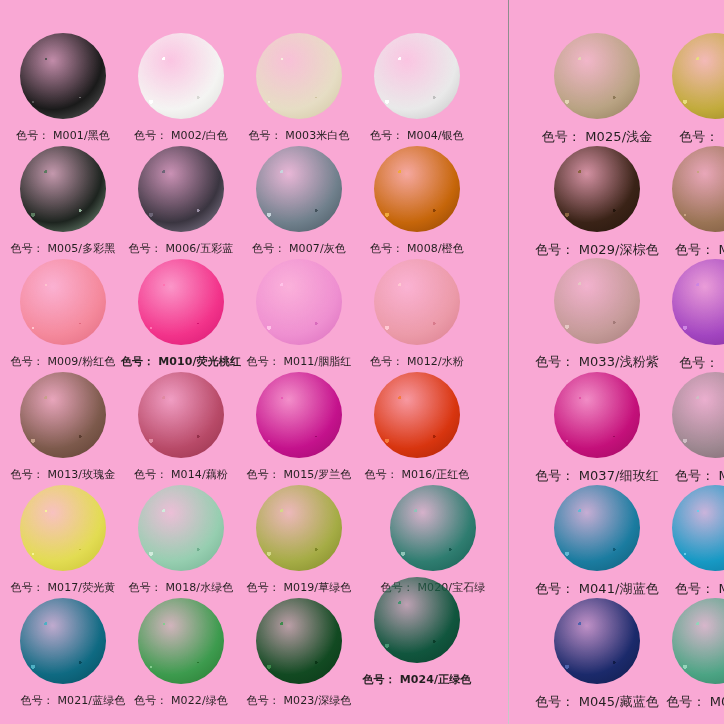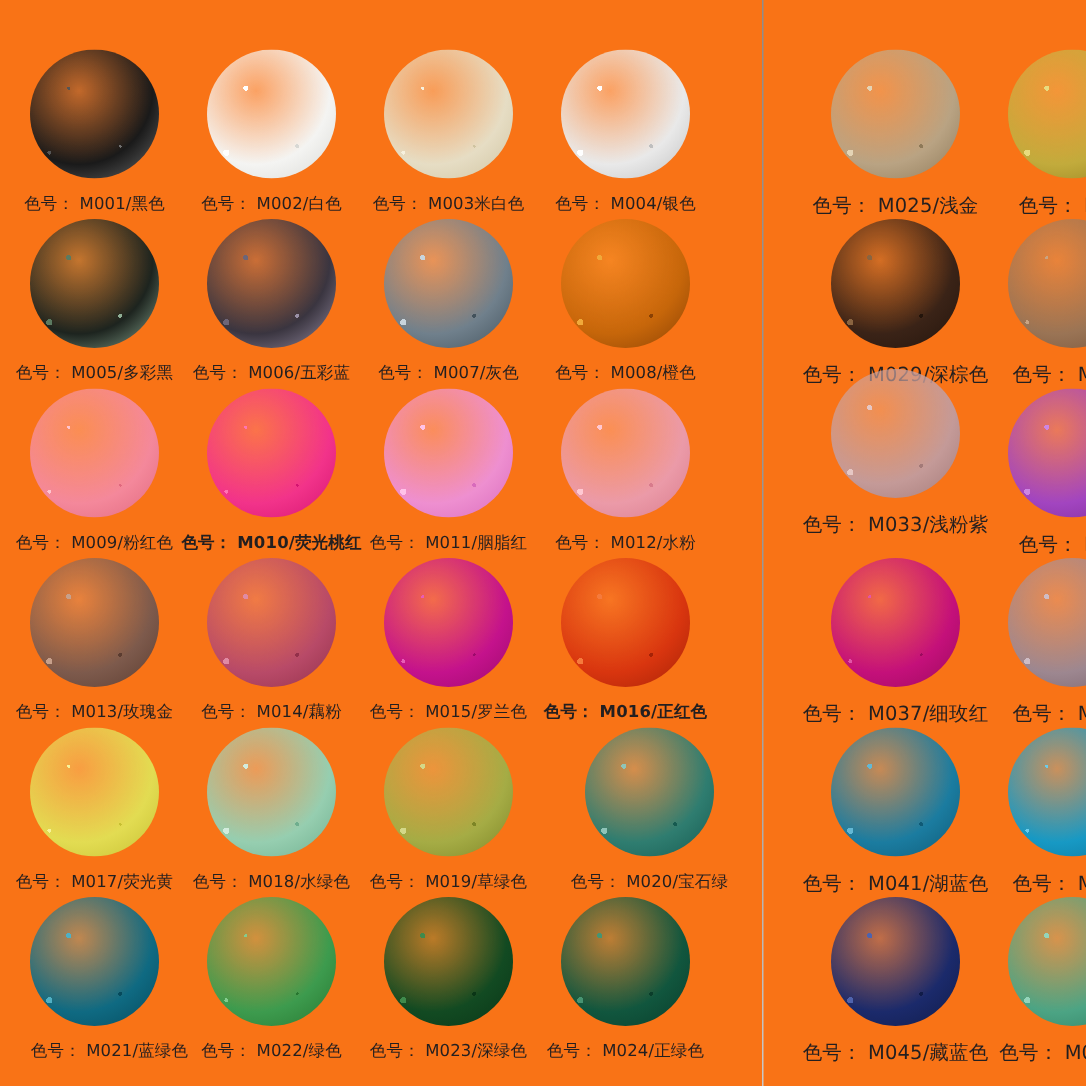--- a/index.html
+++ b/index.html
@@ -3,21 +3,21 @@
 <meta charset="utf-8">
 <title>Glitter Color Chart</title>
 <style>
   html,body{margin:0;padding:0;}
   body{
     width:724px;height:724px;
     background:#ffffff;
     font-family:"DejaVu Sans","Liberation Sans",sans-serif;
     overflow:hidden;position:relative;
   }
-  #sheet{position:absolute;inset:0;background:#f97316;}
+  #sheet{position:absolute;inset:0;background:#f9a8d4;}
 
   
   .page-divider{
     position:absolute;top:0;bottom:0;width:1px;
     background:linear-gradient(to bottom,#8d8d8d 0%,#9a9a9a 60%,#c9c9c9 100%);
   }
 
   
   .panel{position:absolute;top:0;height:724px;}
   #panel-left{left:0;width:500px;}
@@ -105,21 +105,21 @@
           <div class="swatch-label" style="top: 95px;">色号： M013/玫瑰金</div>
         </div>
         <div class="swatch-cell" style="left: 138px; top: 372px; width: 86px; height: 112px;">
           <div class="swatch-disc" title="色号： M014/藕粉" style="width: 86px; height: 86px; background: radial-gradient(circle at 30% 30%, rgb(224, 138, 162) 0px, rgb(224, 138, 162) 1.7px, transparent 1.7px), radial-gradient(circle at 70% 75%, rgb(147, 48, 74) 0px, rgb(147, 48, 74) 1.4px, transparent 1.4px), radial-gradient(circle at 15% 80%, rgb(224, 138, 162) 0px, rgb(224, 138, 162) 2.1px, transparent 2.1px), radial-gradient(circle at 38% 32%, rgba(224, 138, 162, 0.333) 0%, rgb(184, 74, 104) 62%, rgb(147, 48, 74) 100%);"></div>
           <div class="swatch-label" style="top: 95px; text-align: center;">色号： M014/藕粉</div>
         </div>
         <div class="swatch-cell" style="left: 256px; top: 372px; width: 86px; height: 112px;">
           <div class="swatch-disc" title="色号： M015/罗兰色" style="width: 86px; height: 86px; background: radial-gradient(circle at 30% 30%, rgb(232, 92, 182) 0px, rgb(232, 92, 182) 1.1px, transparent 1.1px), radial-gradient(circle at 70% 75%, rgb(156, 10, 108) 0px, rgb(156, 10, 108) 0.9px, transparent 0.9px), radial-gradient(circle at 15% 80%, rgb(232, 92, 182) 0px, rgb(232, 92, 182) 1.3px, transparent 1.3px), radial-gradient(circle at 38% 32%, rgba(232, 92, 182, 0.333) 0%, rgb(196, 18, 140) 62%, rgb(156, 10, 108) 100%);"></div>
           <div class="swatch-label" style="top: 95px;">色号： M015/罗兰色</div>
         </div>
-        <div class="swatch-cell" style="left: 374px; top: 372px; width: 86px; height: 112px; font-weight: bold;">
+        <div class="swatch-cell" style="left: 374px; top: 372px; width: 86px; height: 112px;">
           <div class="swatch-disc" title="色号： M016/正红色" style="width: 86px; height: 86px; background: radial-gradient(circle at 30% 30%, rgb(245, 122, 60) 0px, rgb(245, 122, 60) 1.7px, transparent 1.7px), radial-gradient(circle at 70% 75%, rgb(165, 34, 6) 0px, rgb(165, 34, 6) 1.4px, transparent 1.4px), radial-gradient(circle at 15% 80%, rgb(245, 122, 60) 0px, rgb(245, 122, 60) 2.1px, transparent 2.1px), radial-gradient(circle at 38% 32%, rgba(245, 122, 60, 0.333) 0%, rgb(216, 53, 15) 62%, rgb(165, 34, 6) 100%);"></div>
           <div class="swatch-label" style="top: 95px;">色号： M016/正红色</div>
         </div>
         <div class="swatch-cell" style="left: 20px; top: 485px; width: 86px; height: 112px;">
           <div class="swatch-disc" title="色号： M017/荧光黄" style="width: 86px; height: 86px; background: radial-gradient(circle at 30% 30%, rgb(247, 244, 154) 0px, rgb(247, 244, 154) 1.1px, transparent 1.1px), radial-gradient(circle at 70% 75%, rgb(198, 191, 50) 0px, rgb(198, 191, 50) 0.9px, transparent 0.9px), radial-gradient(circle at 15% 80%, rgb(247, 244, 154) 0px, rgb(247, 244, 154) 1.3px, transparent 1.3px), radial-gradient(circle at 38% 32%, rgba(247, 244, 154, 0.333) 0%, rgb(226, 220, 82) 62%, rgb(198, 191, 50) 100%);"></div>
           <div class="swatch-label" style="top: 95px;">色号： M017/荧光黄</div>
         </div>
         <div class="swatch-cell" style="left: 138px; top: 485px; width: 86px; height: 112px;">
           <div class="swatch-disc" title="色号： M018/水绿色" style="width: 86px; height: 86px; background: radial-gradient(circle at 30% 30%, rgb(210, 236, 221) 0px, rgb(210, 236, 221) 1.7px, transparent 1.7px), radial-gradient(circle at 70% 75%, rgb(111, 174, 142) 0px, rgb(111, 174, 142) 1.4px, transparent 1.4px), radial-gradient(circle at 15% 80%, rgb(210, 236, 221) 0px, rgb(210, 236, 221) 2.1px, transparent 2.1px), radial-gradient(circle at 38% 32%, rgba(210, 236, 221, 0.333) 0%, rgb(150, 206, 176) 62%, rgb(111, 174, 142) 100%);"></div>
           <div class="swatch-label" style="top: 95px;">色号： M018/水绿色</div>
@@ -137,21 +137,21 @@
           <div class="swatch-label" style="top: 95px; margin-left: 10px;">色号： M021/蓝绿色</div>
         </div>
         <div class="swatch-cell" style="left: 138px; top: 598px; width: 86px; height: 112px;">
           <div class="swatch-disc" title="色号： M022/绿色" style="width: 86px; height: 86px; background: radial-gradient(circle at 30% 30%, rgb(132, 204, 142) 0px, rgb(132, 204, 142) 1.1px, transparent 1.1px), radial-gradient(circle at 70% 75%, rgb(39, 118, 47) 0px, rgb(39, 118, 47) 0.9px, transparent 0.9px), radial-gradient(circle at 15% 80%, rgb(132, 204, 142) 0px, rgb(132, 204, 142) 1.3px, transparent 1.3px), radial-gradient(circle at 38% 32%, rgba(132, 204, 142, 0.333) 0%, rgb(61, 155, 78) 62%, rgb(39, 118, 47) 100%);"></div>
           <div class="swatch-label" style="top: 95px;">色号： M022/绿色</div>
         </div>
         <div class="swatch-cell" style="left: 256px; top: 598px; width: 86px; height: 112px;">
           <div class="swatch-disc" title="色号： M023/深绿色" style="width: 86px; height: 86px; background: radial-gradient(circle at 30% 30%, rgb(63, 138, 76) 0px, rgb(63, 138, 76) 1.7px, transparent 1.7px), radial-gradient(circle at 70% 75%, rgb(10, 53, 22) 0px, rgb(10, 53, 22) 1.4px, transparent 1.4px), radial-gradient(circle at 15% 80%, rgb(63, 138, 76) 0px, rgb(63, 138, 76) 2.1px, transparent 2.1px), radial-gradient(circle at 38% 32%, rgba(63, 138, 76, 0.333) 0%, rgb(18, 74, 34) 62%, rgb(10, 53, 22) 100%);"></div>
           <div class="swatch-label" style="top: 95px;">色号： M023/深绿色</div>
         </div>
-        <div class="swatch-cell" style="left: 374px; top: 598px; width: 86px; height: 112px;">
+        <div class="swatch-cell" style="left: 374px; top: 577px; width: 86px; height: 112px; font-weight: bold;">
           <div class="swatch-disc" title="色号： M024/正绿色" style="width: 86px; height: 86px; background: radial-gradient(circle at 30% 30%, rgb(71, 148, 114) 0px, rgb(71, 148, 114) 1.7px, transparent 1.7px), radial-gradient(circle at 70% 75%, rgb(10, 61, 42) 0px, rgb(10, 61, 42) 1.4px, transparent 1.4px), radial-gradient(circle at 15% 80%, rgb(71, 148, 114) 0px, rgb(71, 148, 114) 2.1px, transparent 2.1px), radial-gradient(circle at 38% 32%, rgba(71, 148, 114, 0.333) 0%, rgb(17, 86, 62) 62%, rgb(10, 61, 42) 100%);"></div>
           <div class="swatch-label" style="top: 95px;">色号： M024/正绿色</div>
         </div>
       </div>
   </div>
 
   <div class="panel" id="panel-right">
     <div class="swatch-grid" id="grid-right">
         <div class="swatch-cell" style="left: 45px; top: 33px; width: 86px; height: 112px;">
           <div class="swatch-disc" title="色号： M025/浅金" style="width: 86px; height: 86px; background: radial-gradient(circle at 30% 30%, rgb(228, 212, 181) 0px, rgb(228, 212, 181) 1.7px, transparent 1.7px), radial-gradient(circle at 70% 75%, rgb(142, 121, 88) 0px, rgb(142, 121, 88) 1.4px, transparent 1.4px), radial-gradient(circle at 15% 80%, rgb(228, 212, 181) 0px, rgb(228, 212, 181) 2.1px, transparent 2.1px), radial-gradient(circle at 38% 32%, rgba(228, 212, 181, 0.333) 0%, rgb(185, 163, 131) 62%, rgb(142, 121, 88) 100%);"></div>
@@ -162,21 +162,21 @@
           <div class="swatch-label" style="top: 95px;">色号： M02</div>
         </div>
         <div class="swatch-cell" style="left: 45px; top: 146px; width: 86px; height: 112px;">
           <div class="swatch-disc" title="色号： M029/深棕色" style="width: 86px; height: 86px; background: radial-gradient(circle at 30% 30%, rgb(138, 100, 64) 0px, rgb(138, 100, 64) 1.7px, transparent 1.7px), radial-gradient(circle at 70% 75%, rgb(35, 20, 11) 0px, rgb(35, 20, 11) 1.4px, transparent 1.4px), radial-gradient(circle at 15% 80%, rgb(138, 100, 64) 0px, rgb(138, 100, 64) 2.1px, transparent 2.1px), radial-gradient(circle at 38% 32%, rgba(138, 100, 64, 0.333) 0%, rgb(58, 35, 23) 62%, rgb(35, 20, 11) 100%);"></div>
           <div class="swatch-label" style="top: 95px;">色号： M029/深棕色</div>
         </div>
         <div class="swatch-cell" style="left: 163px; top: 146px; width: 86px; height: 112px;">
           <div class="swatch-disc" title="色号： M030" style="width: 86px; height: 86px; background: radial-gradient(circle at 30% 30%, rgb(201, 164, 131) 0px, rgb(201, 164, 131) 1.1px, transparent 1.1px), radial-gradient(circle at 70% 75%, rgb(116, 82, 58) 0px, rgb(116, 82, 58) 0.9px, transparent 0.9px), radial-gradient(circle at 15% 80%, rgb(201, 164, 131) 0px, rgb(201, 164, 131) 1.3px, transparent 1.3px), radial-gradient(circle at 38% 32%, rgba(201, 164, 131, 0.333) 0%, rgb(154, 116, 85) 62%, rgb(116, 82, 58) 100%);"></div>
           <div class="swatch-label" style="top: 95px;">色号： M030</div>
         </div>
-        <div class="swatch-cell" style="left: 45px; top: 246px; width: 86px; height: 112px;">
+        <div class="swatch-cell" style="left: 45px; top: 258px; width: 86px; height: 112px;">
           <div class="swatch-disc" title="色号： M033/浅粉紫" style="width: 86px; height: 86px; background: radial-gradient(circle at 30% 30%, rgb(230, 199, 196) 0px, rgb(230, 199, 196) 1.7px, transparent 1.7px), radial-gradient(circle at 70% 75%, rgb(163, 122, 120) 0px, rgb(163, 122, 120) 1.4px, transparent 1.4px), radial-gradient(circle at 15% 80%, rgb(230, 199, 196) 0px, rgb(230, 199, 196) 2.1px, transparent 2.1px), radial-gradient(circle at 38% 32%, rgba(230, 199, 196, 0.333) 0%, rgb(196, 154, 152) 62%, rgb(163, 122, 120) 100%);"></div>
           <div class="swatch-label" style="top: 95px;">色号： M033/浅粉紫</div>
         </div>
         <div class="swatch-cell" style="left: 163px; top: 259px; width: 86px; height: 112px;">
           <div class="swatch-disc" title="色号： M03" style="width: 86px; height: 86px; background: radial-gradient(circle at 30% 30%, rgb(205, 134, 226) 0px, rgb(205, 134, 226) 1.7px, transparent 1.7px), radial-gradient(circle at 70% 75%, rgb(124, 42, 150) 0px, rgb(124, 42, 150) 1.4px, transparent 1.4px), radial-gradient(circle at 15% 80%, rgb(205, 134, 226) 0px, rgb(205, 134, 226) 2.1px, transparent 2.1px), radial-gradient(circle at 38% 32%, rgba(205, 134, 226, 0.333) 0%, rgb(162, 69, 192) 62%, rgb(124, 42, 150) 100%);"></div>
           <div class="swatch-label" style="top: 95px;">色号： M03</div>
         </div>
         <div class="swatch-cell" style="left: 45px; top: 372px; width: 86px; height: 112px; text-decoration: underline;">
           <div class="swatch-disc" title="色号： M037/细玫红" style="width: 86px; height: 86px; background: radial-gradient(circle at 30% 30%, rgb(226, 84, 168) 0px, rgb(226, 84, 168) 1.1px, transparent 1.1px), radial-gradient(circle at 70% 75%, rgb(155, 10, 94) 0px, rgb(155, 10, 94) 0.9px, transparent 0.9px), radial-gradient(circle at 15% 80%, rgb(226, 84, 168) 0px, rgb(226, 84, 168) 1.3px, transparent 1.3px), radial-gradient(circle at 38% 32%, rgba(226, 84, 168, 0.333) 0%, rgb(196, 16, 122) 62%, rgb(155, 10, 94) 100%);"></div>
           <div class="swatch-label" style="top: 95px;">色号： M037/细玫红</div>

